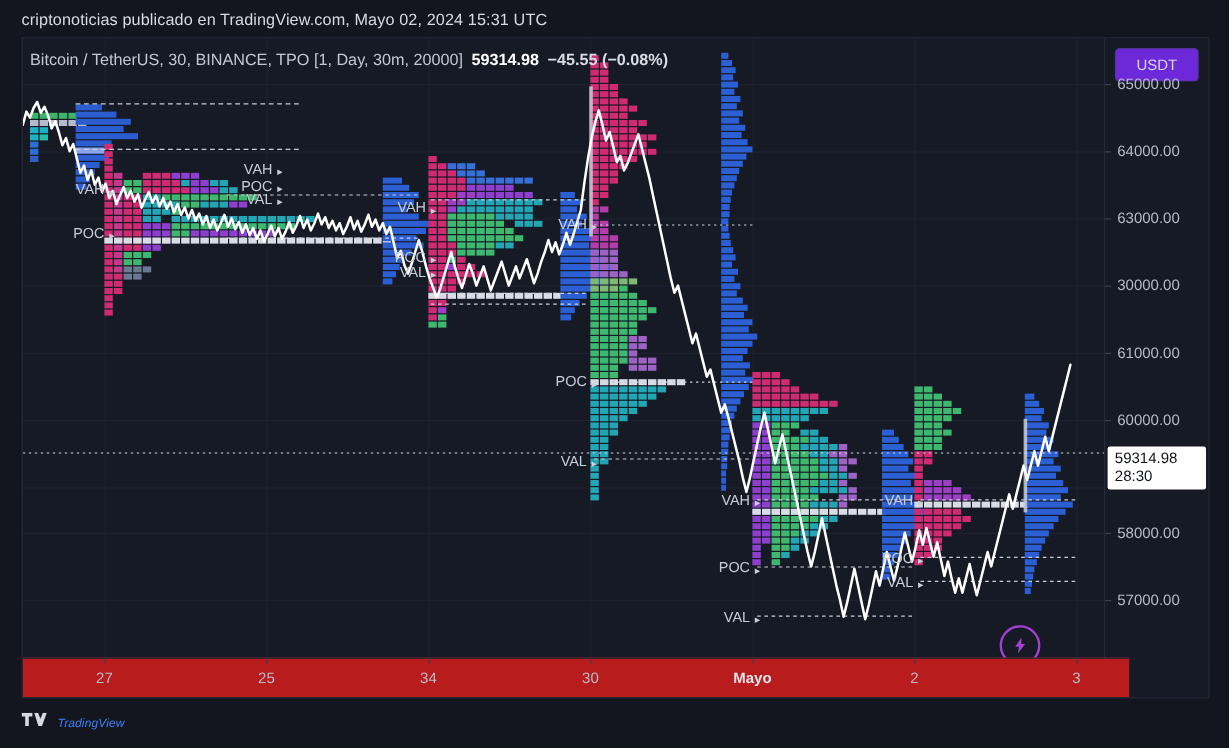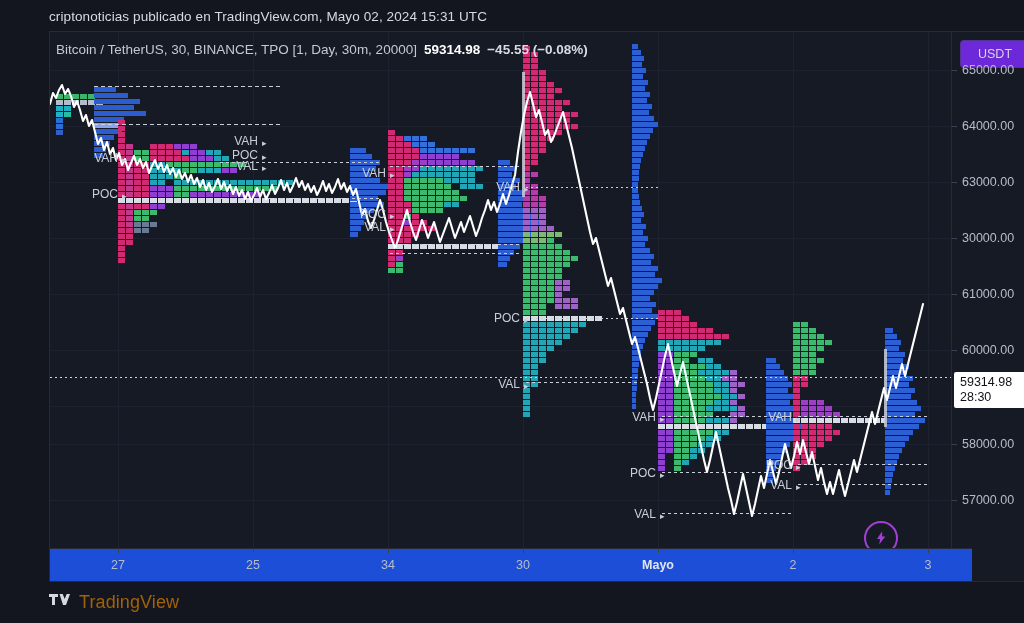--- a/index.html
+++ b/index.html
@@ -1,21 +1,21 @@
 <!DOCTYPE html>
 <html><head>
 <meta charset="utf-8">
 <style>
   html,body{margin:0;padding:0;background:#14161f;}
   body{
     width:1024px;height:623px;overflow:hidden;
     font-family:"Liberation Sans","DejaVu Sans",sans-serif;
     -webkit-font-smoothing:antialiased;
   }
-  #app{position:relative;width:980px;height:623px;background:#14161f;margin-left:31px;}
+  #app{position:relative;width:980px;height:623px;background:#14161f;}
 
   
   .attrib{
     position:absolute;left:18px;top:9px;
     font-size:13.5px;color:#d7dae2;letter-spacing:.1px;white-space:nowrap;
   }
 
   
   .frame{
     position:absolute;left:18px;top:31px;width:990px;height:551px;
@@ -56,42 +56,42 @@
   .pricebadge{
     position:absolute;left:2px;width:82px;background:#ffffff;color:#101219;
     border-radius:2px;padding:3px 6px;box-sizing:border-box;
     font-size:12.5px;line-height:15px;transform:translateY(-50%);
   }
   .pricebadge .t2{font-size:12.5px;}
 
   
   .tscale{
     position:absolute;left:0;bottom:0;width:922px;height:32px;
-    border-top:1px solid #252a38;background:#1d4ed8;
+    border-top:1px solid #252a38;background:#b91c1c;
   }
   .ttick{
     position:absolute;top:9px;font-size:12.5px;color:#b6bcca;
     transform:translateX(-50%);white-space:nowrap;
   }
   .ttick.bold{color:#e2e5ec;font-weight:bold;}
   .ttickmark{position:absolute;top:0;width:1px;height:4px;background:#3a4154;}
 
   
   .pricesvg{position:absolute;left:0;top:0;}
 
   
   .bolt{
     position:absolute;width:30px;height:30px;border-radius:50%;
     border:2px solid #a43fd4;display:flex;align-items:center;justify-content:center;
   }
   .bolt svg{display:block;}
 
   
   .footer{position:absolute;left:18px;bottom:10px;display:flex;align-items:center;gap:8px;}
-  .footer .name{font-size:18px;color:#a16207;letter-spacing:.1px;}
+  .footer .name{font-size:10px;color:#3b82f6;letter-spacing:.1px;font-style:italic;}
 </style>
 </head>
 <body>
 
 <div id="app">
 
   <div class="attrib">criptonoticias publicado en TradingView.com, Mayo 02, 2024 15:31 UTC</div>
 
   <div class="frame">
 

